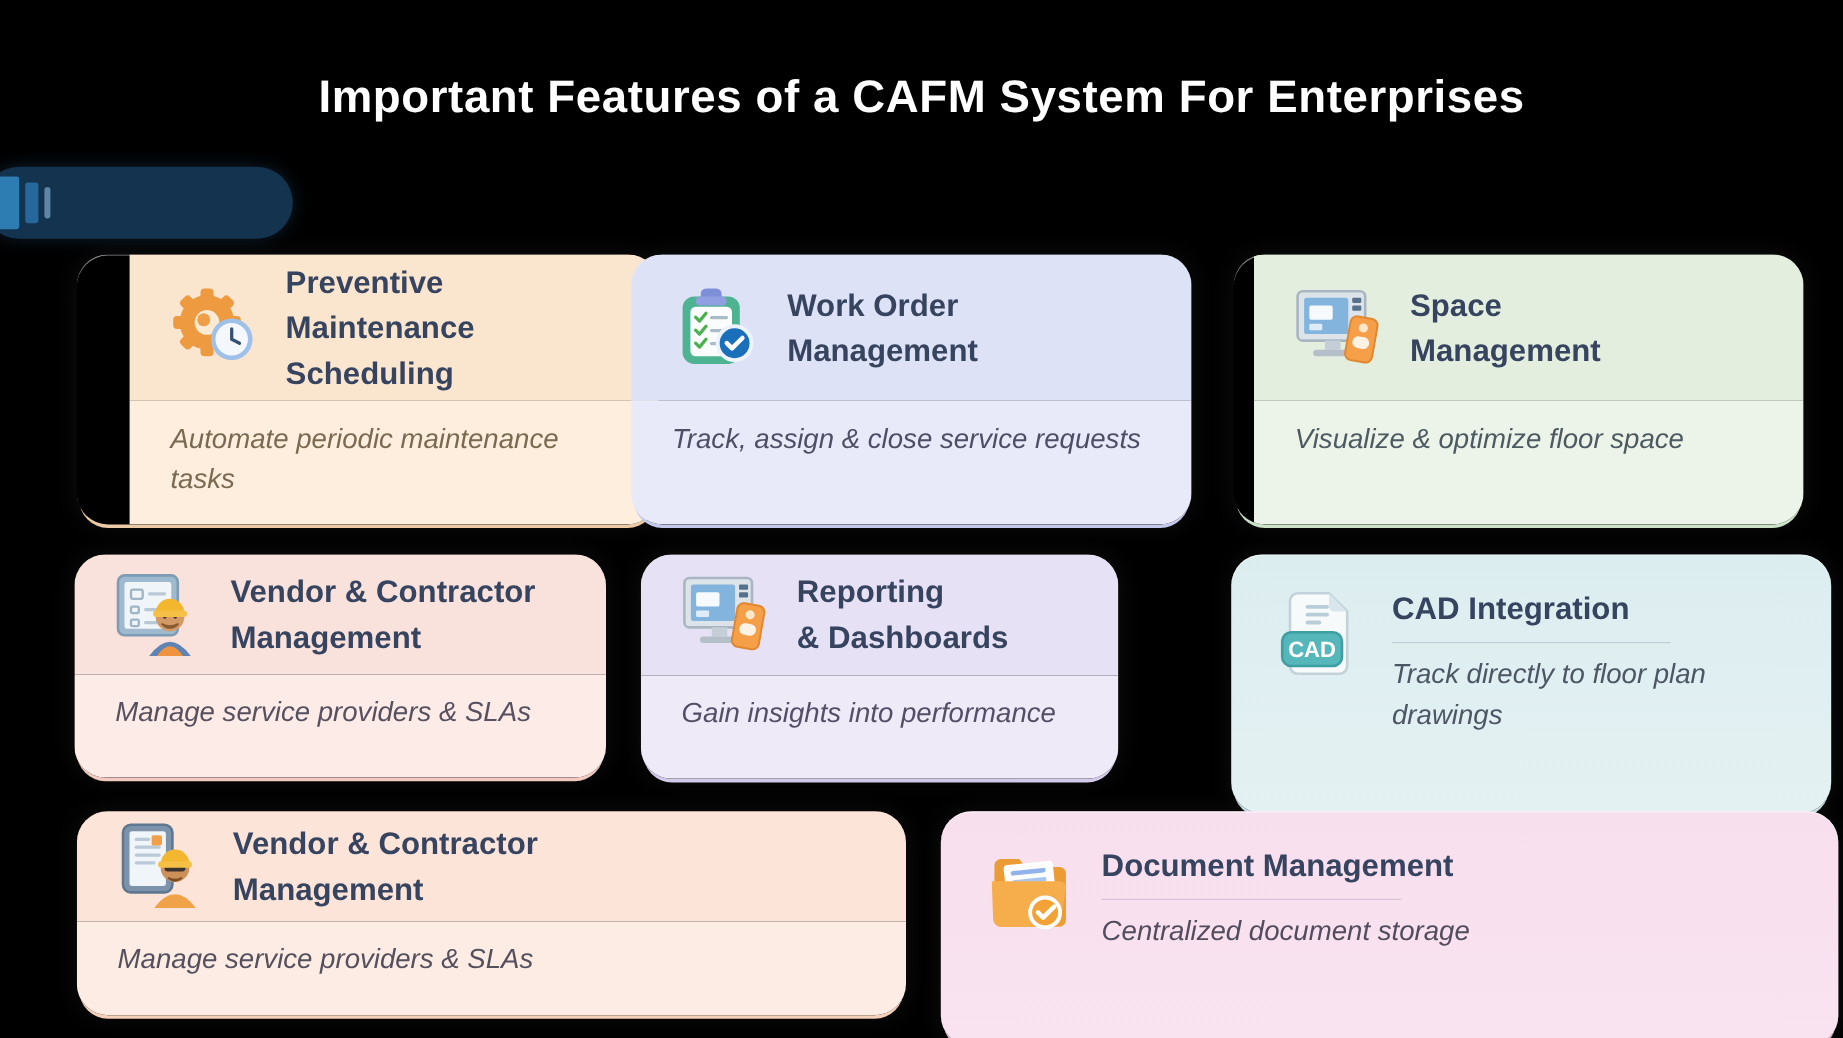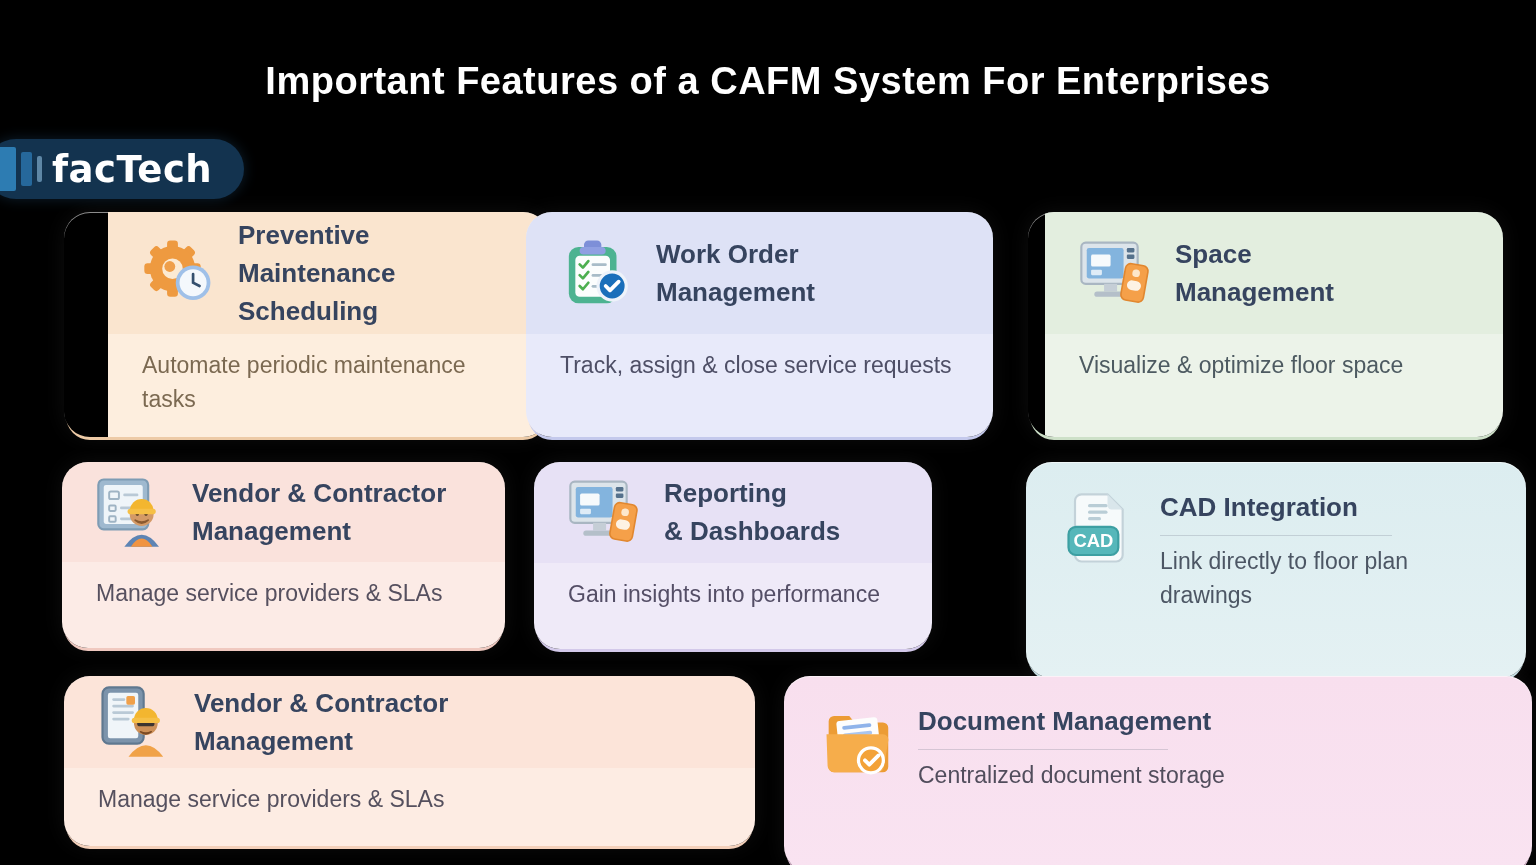--- a/index.html
+++ b/index.html
@@ -39,21 +39,21 @@
   .typeA .card-bottom{flex:1;background:var(--bg-bottom);padding:14px 20px 0 34px;}
   
   .typeB{
     background:linear-gradient(180deg,var(--bg-top),var(--bg-bottom));
     display:flex;align-items:flex-start;gap:20px;padding:26px 24px 0 36px;
   }
   .typeB .icon{margin-top:2px;}
   .icon{width:78px;height:78px;flex-shrink:0;display:block;}
   .icon svg{width:100%;height:100%;display:block;}
   .title{font-size:26px;font-weight:bold;color:var(--title-color);line-height:38px;}
-  .desc{font-size:23px;color:var(--desc);line-height:34px;}
+  .desc{font-size:23px;color:var(--desc);line-height:34px;font-style:italic;}
   .tb-divider{height:1px;background:rgba(90,100,120,.22);width:232px;margin:9px 0 8px;}
   .c8 .tb-divider{width:250px;}
   
   .c1{left:64px;  top:212px;width:441px;height:225px;padding-left:44px;}
   .c2{left:526px; top:212px;width:467px;height:225px;}
   .c3{left:1028px;top:212px;width:458px;height:225px;padding-left:17px;}
   .c4{left:62px;  top:462px;width:443px;height:186px;}
   .c5{left:534px; top:462px;width:398px;height:187px;}
   .c6{left:1026px;top:462px;width:440px;height:190px;}
   .c7{left:64px;  top:676px;width:691px;height:170px;}
@@ -65,21 +65,20 @@
 <div class="stage" style="--heading-color: #ffffff; --logo-bg: #13334f; --logo-text-color: #ffffff; --title-color: #36445f;">
 
   <div class="heading">Important Features of a CAFM System For Enterprises</div>
 
   <div class="logo">
     <span class="logo-bars">
       <i class="b1" style="background: rgb(45, 124, 178);"></i>
       <i class="b2" style="background: rgb(38, 104, 155);"></i>
       <i class="b3" style="background: rgb(94, 135, 166);"></i>
     </span>
-    <span class="logo-text">facTech</span>
   </div>
 
   <div class="card typeA c1" style="--bg-top: #fae5cf; --bg-bottom: #fdeede; --edge: #edcaa6; --desc: #7b6951;">
     <div class="card-top">
       <span class="icon">
         <svg viewBox="0 0 72 72">
           <g fill="#ee9a40">
             <rect x="25" y="6" width="10" height="14" rx="3"></rect>
             <rect x="25" y="6" width="10" height="14" rx="3" transform="rotate(45 30 32)"></rect>
             <rect x="25" y="6" width="10" height="14" rx="3" transform="rotate(90 30 32)"></rect>
@@ -253,21 +252,21 @@
         <rect x="6" y="34" width="46" height="26" rx="7" fill="#56b7ba" stroke="#3d9fa2" stroke-width="2"></rect>
         <text x="29" y="53" font-size="17" font-weight="bold" fill="#ffffff" text-anchor="middle">CAD</text>
       </svg>
     </span>
     <div class="tb-right">
       <div class="title">
         <div>CAD Integration</div>
       </div>
       <div class="tb-divider"></div>
       <div class="desc">
-        <div>Link directly to floor plan</div>
+        <div>Track directly to floor plan</div>
         <div>drawings</div>
       </div>
     </div>
   </div>
 
   <div class="card typeA c7" style="--bg-top: #fce4d9; --bg-bottom: #fdece3; --edge: #f4d0ba; --desc: #55505e;">
     <div class="card-top">
       <span class="icon">
         <svg viewBox="0 0 72 72">
           <rect x="6" y="4" width="38" height="52" rx="6" fill="#7c93ab" stroke="#5f7890" stroke-width="2"></rect>

